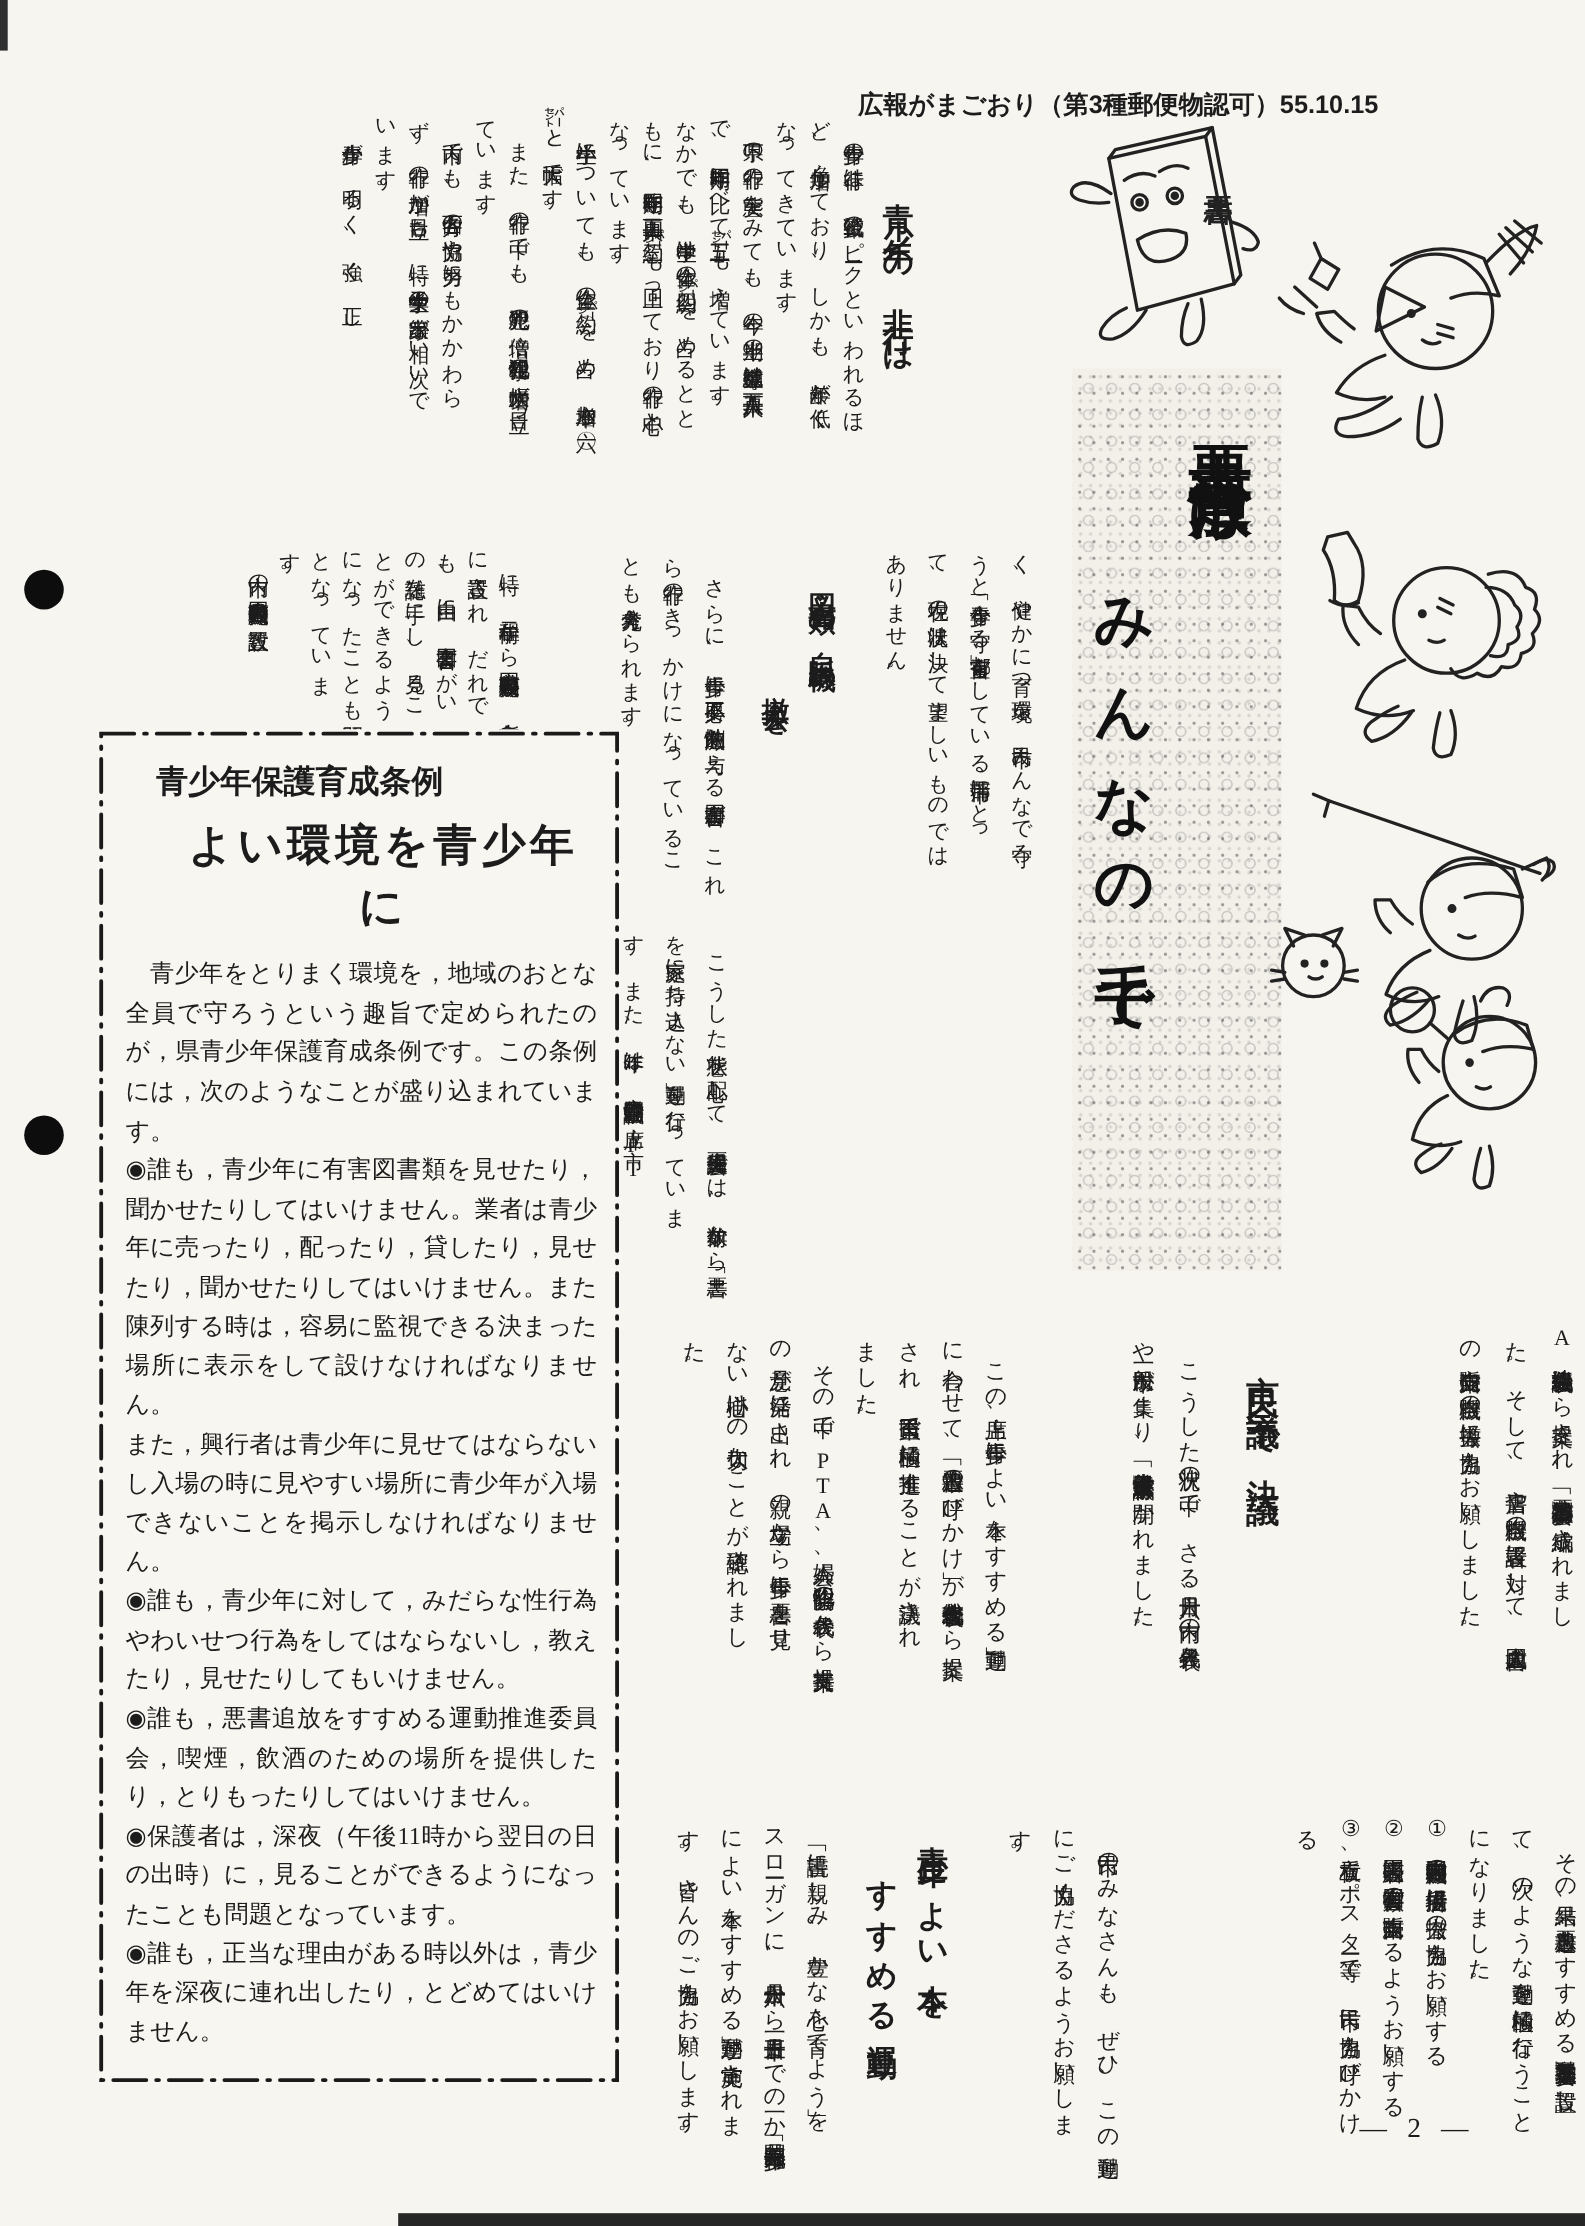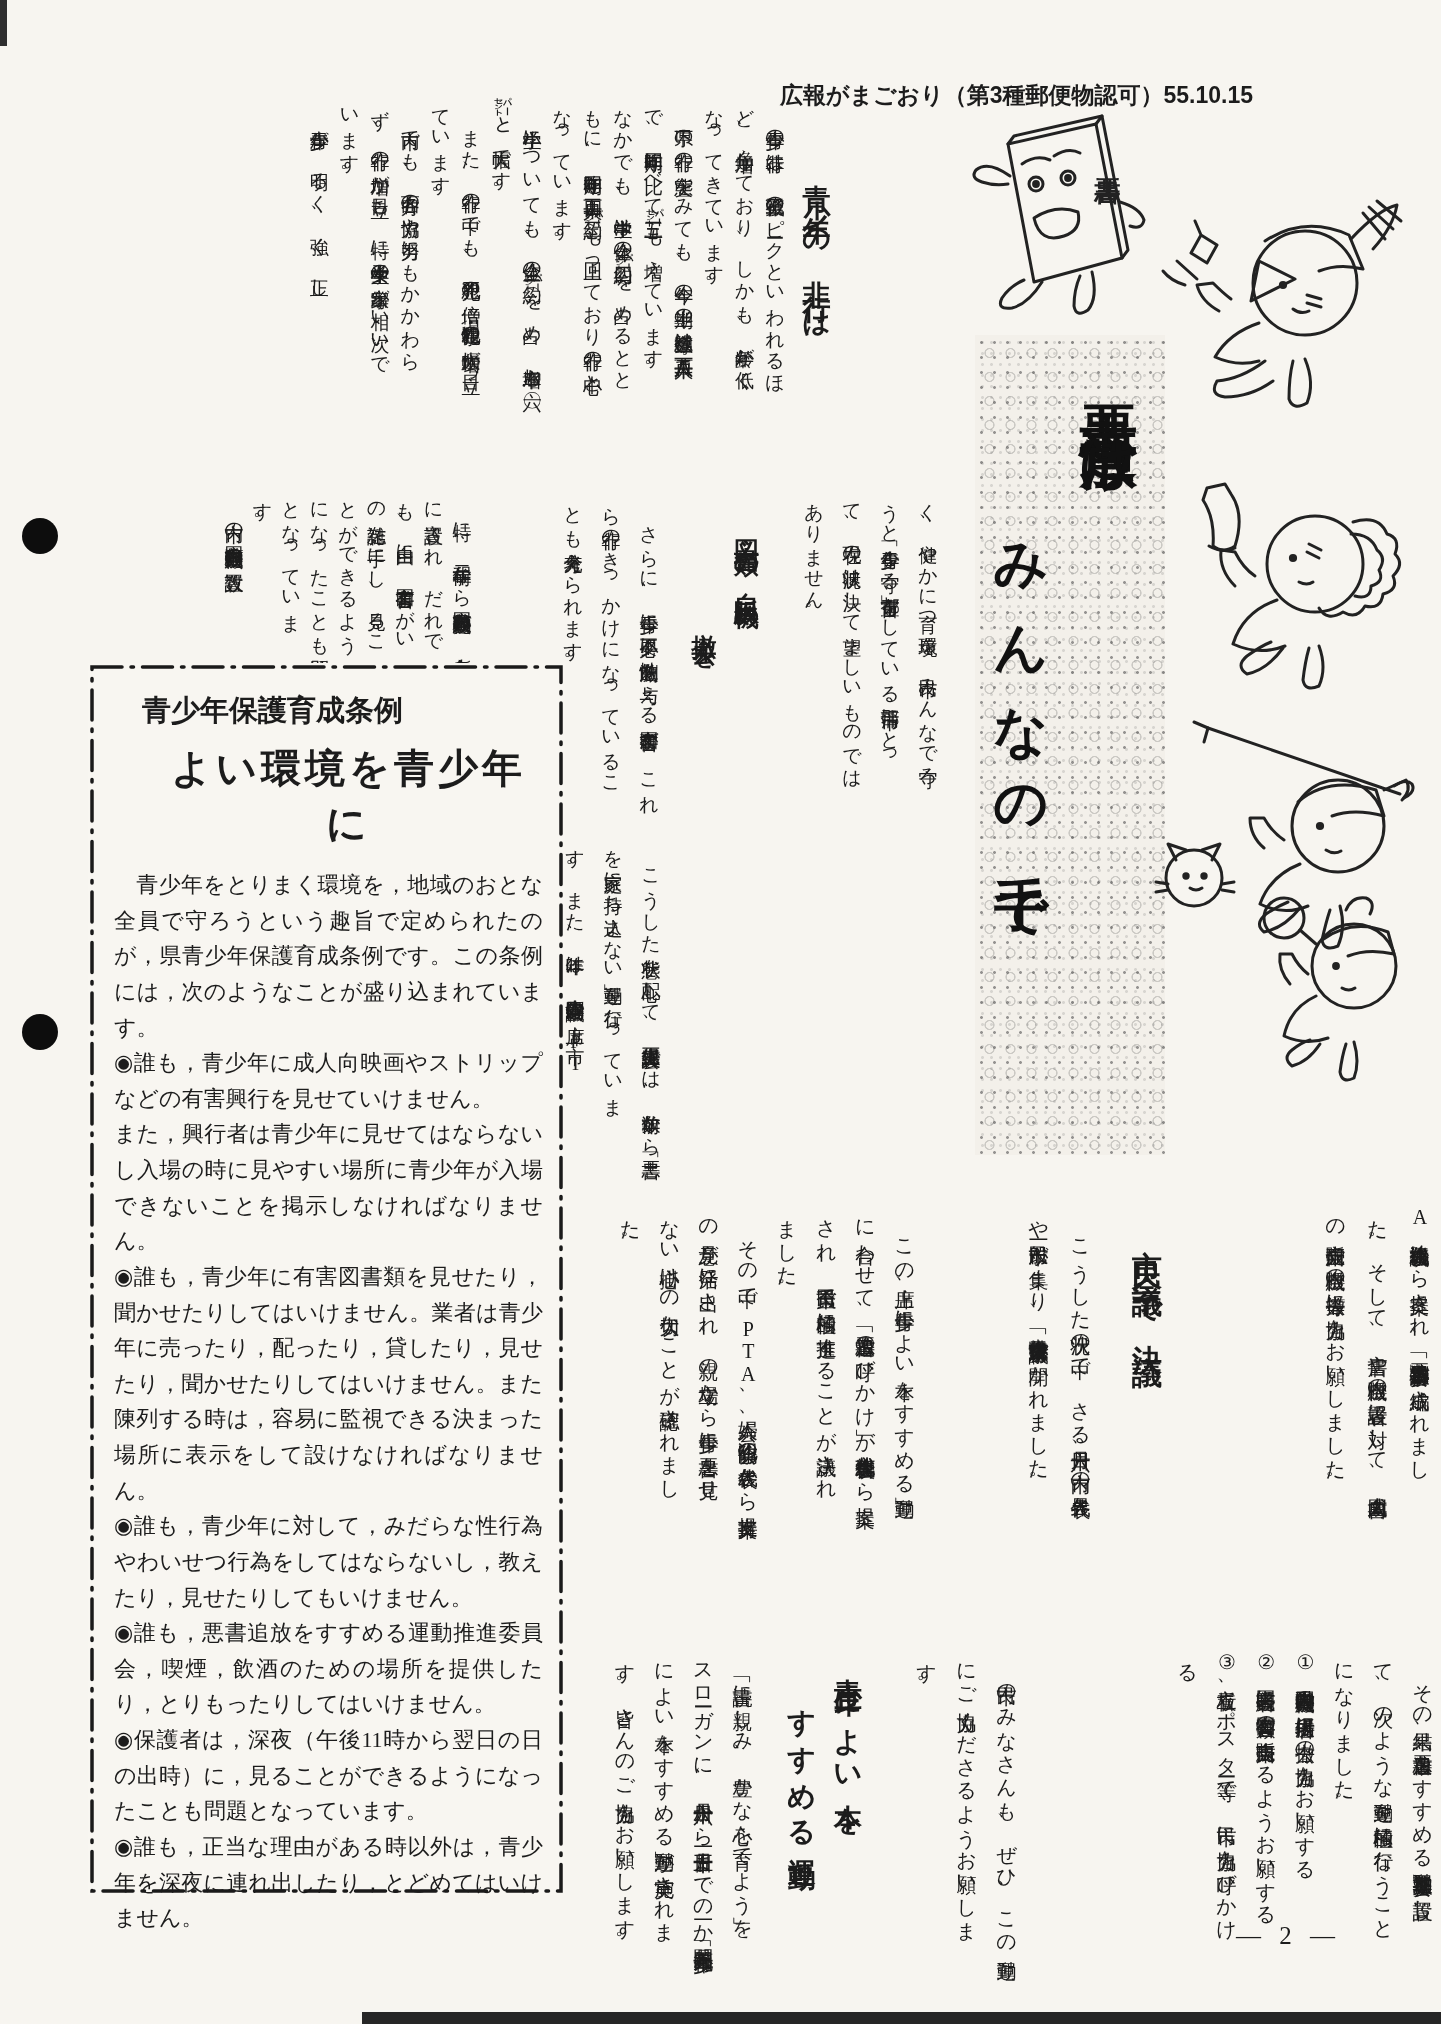--- a/index.html
+++ b/index.html
@@ -94,23 +94,22 @@
   <div class="vtext body-col" style="left:520px; top:1650px; width:242px; height:300px; font-size:20px; line-height:1.96;">　「読書に親しみ、豊かな心を育てよう」をスローガンに、十月十六日から十一月十五日までの一か月間「第十九回青少年によい本をすすめる運動」が実施されます。皆さんのご協力をお願いします。</div>
 
   <div class="ord-box">
     <svg class="ord-border" viewBox="0 0 477 1232" preserveAspectRatio="none">
       <rect x="4" y="4" width="469" height="1224" fill="none" stroke="#1a1a1a" stroke-width="3.5" stroke-dasharray="30 9 2.5 9" stroke-linecap="round"></rect>
     </svg>
     <div class="ord-kicker">青少年保護育成条例</div>
     <div class="ord-title">よい環境を青少年に</div>
     <div class="ord-body">
       <p>　青少年をとりまく環境を，地域のおとな全員で守ろうという趣旨で定められたのが，県青少年保護育成条例です。この条例には，次のようなことが盛り込まれています。</p>
-      <p>◉誰も，青少年に成人向映画やストリップなどの有害興行を見せていけません。</p>
+      <p>◉誰も，青少年に有害図書類を見せたり，聞かせたりしてはいけません。業者は青少年に売ったり，配ったり，貸したり，見せたり，聞かせたりしてはいけません。また陳列する時は，容易に監視できる決まった場所に表示をして設けなければなりません。</p>
       <p>また，興行者は青少年に見せてはならないし入場の時に見やすい場所に青少年が入場できないことを掲示しなければなりません。</p>
-      <p>◉誰も，青少年に有害図書類を見せたり，聞かせたりしてはいけません。業者は青少年に売ったり，配ったり，貸したり，見せたり，聞かせたりしてはいけません。また陳列する時は，容易に監視できる決まった場所に表示をして設けなければなりません。</p>
       <p>◉誰も，青少年に対して，みだらな性行為やわいせつ行為をしてはならないし，教えたり，見せたりしてもいけません。</p>
       <p>◉誰も，悪書追放をすすめる運動推進委員会，喫煙，飲酒のための場所を提供したり，とりもったりしてはいけません。</p>
       <p>◉保護者は，深夜（午後11時から翌日の日の出時）に，見ることができるようになったことも問題となっています。</p>
       <p>◉誰も，正当な理由がある時以外は，青少年を深夜に連れ出したり，とどめてはいけません。</p>
     </div>
   </div>
 
   <svg class="illu" style="left:950px; top:106px;" width="200" height="248" viewBox="0 0 200 248" fill="none" stroke="#222" stroke-width="3" stroke-linecap="round" stroke-linejoin="round">
     <path d="M58,38 L146,18 L172,152 L84,176 Z"></path>
     <path d="M146,18 L152,10 L178,144 L172,152"></path>

